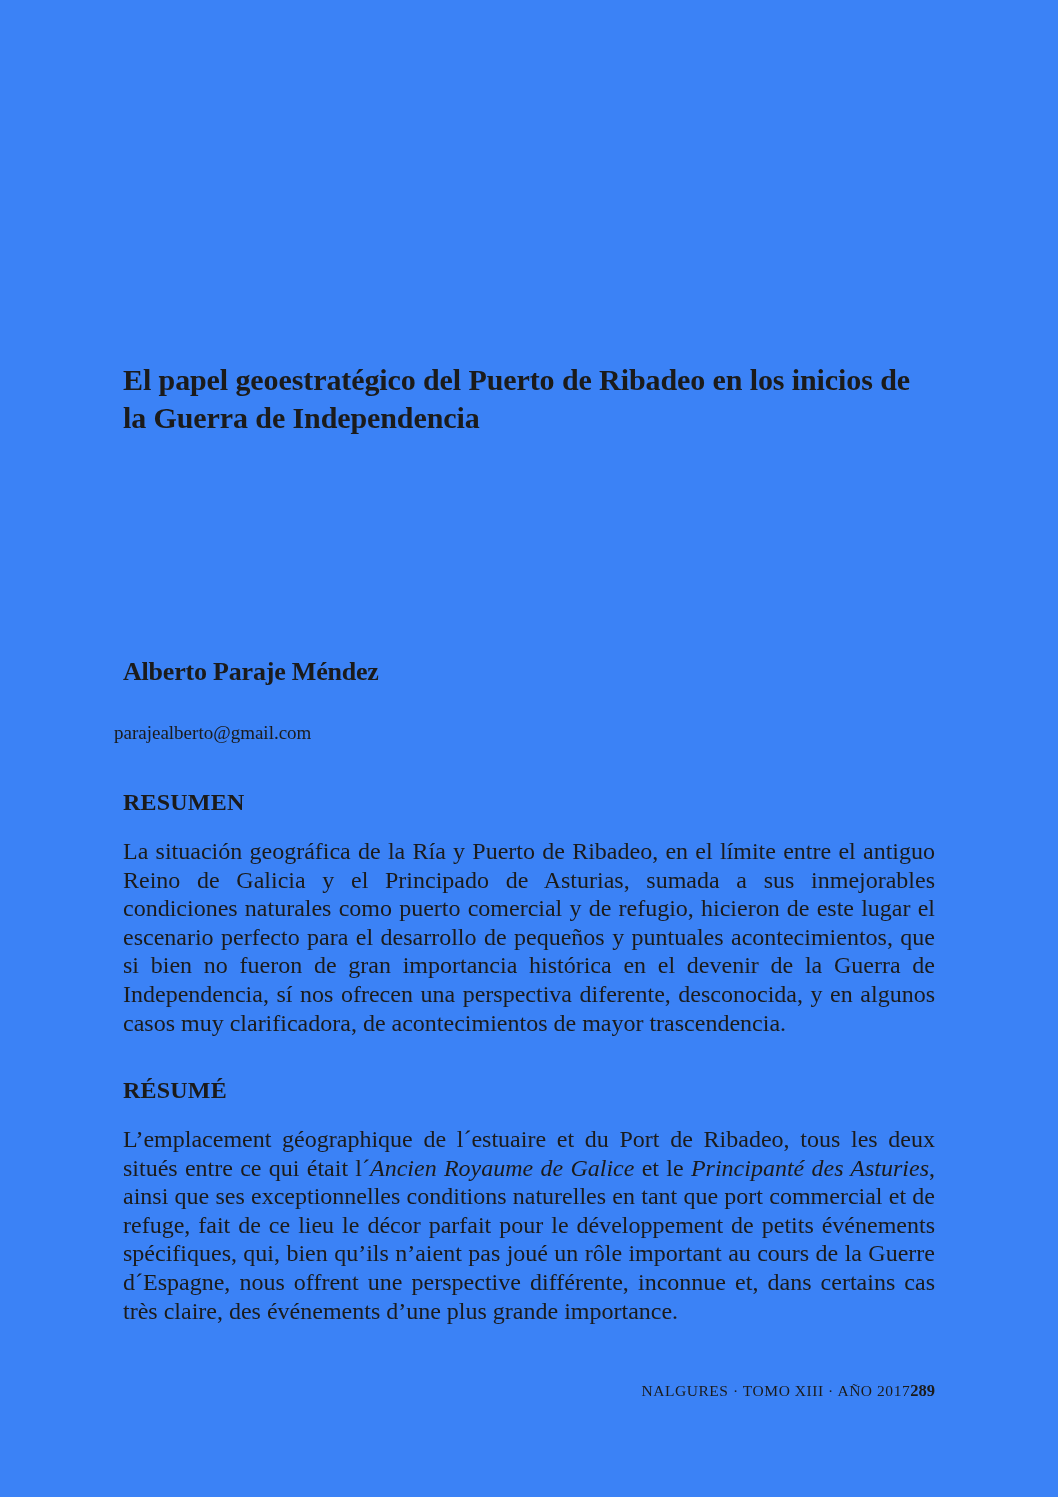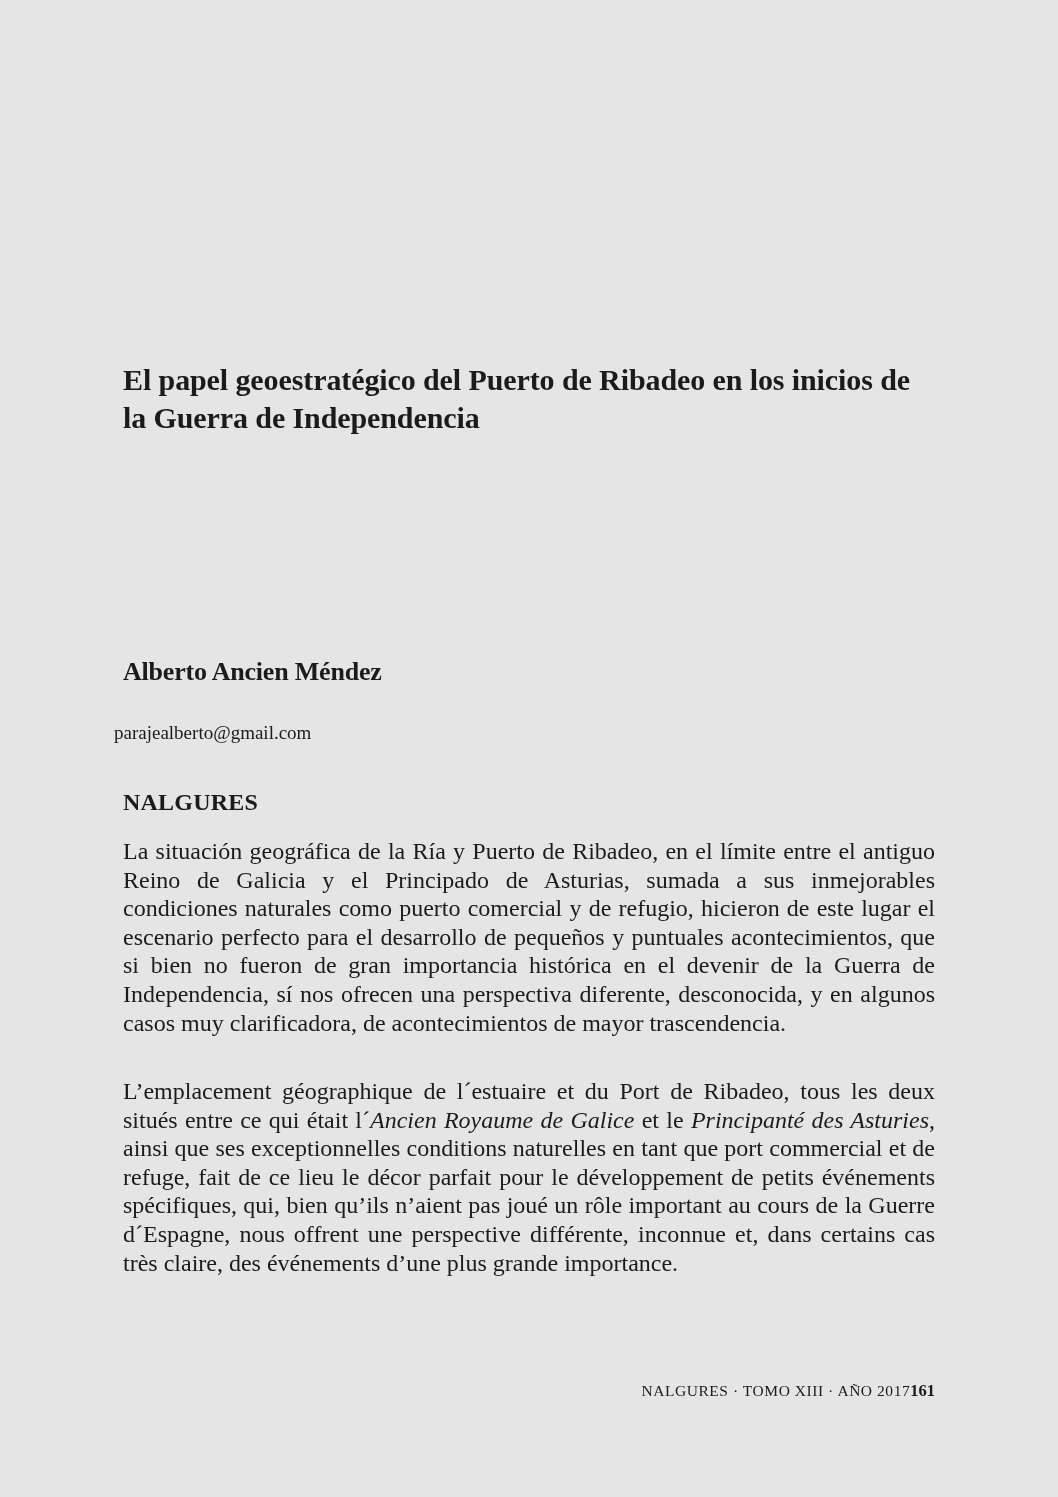--- a/index.html
+++ b/index.html
@@ -4,21 +4,21 @@
 <style>
   html, body {
     margin: 0;
     padding: 0;
     background: #ffffff;
   }
   .page {
     position: relative;
     width: 1058px;
     height: 1497px;
-    background: #e5e5e5;
+    background: #3b82f6;
     overflow: hidden;
     font-family: "Liberation Serif", "DejaVu Serif", serif;
     color: #1a1a1a;
     -webkit-font-smoothing: antialiased;
   }
 
   
   .doc-title {
     position: absolute;
     left: 123px;
@@ -106,31 +106,32 @@
     letter-spacing: 0;
   }
 </style>
 </head>
 <body>
 
 <div class="page">
 
   <h1 class="doc-title">El papel geoestratégico del Puerto de Ribadeo en los inicios de la Guerra de Independencia</h1>
 
-  <div class="author-name">Alberto Ancien Méndez</div>
+  <div class="author-name">Alberto Paraje Méndez</div>
 
   <div class="author-email">parajealberto@gmail.com</div>
 
   <section class="section" id="section-resumen">
-    <h2 class="section-heading">NALGURES</h2>
+    <h2 class="section-heading">RESUMEN</h2>
     <p class="section-body">La situación geográfica de la Ría y Puerto de Ribadeo, en el límite entre el antiguo Reino de Galicia y el Principado de Asturias, sumada a sus inmejorables condiciones naturales como puerto comercial y de refugio, hicieron de este lugar el escenario perfecto para el desarrollo de pequeños y puntuales acontecimientos, que si bien no fueron de gran importancia histórica en el devenir de la Guerra de Independencia, sí nos ofrecen una perspectiva diferente, desconocida, y en algunos casos muy clarificadora, de acontecimientos de mayor trascendencia.</p>
   </section>
 
   <section class="section" id="section-resume-fr">
+    <h2 class="section-heading">RÉSUMÉ</h2>
     <p class="section-body"><span>L’emplacement géographique de l´estuaire et du Port de Ribadeo, tous les deux situés entre ce qui était l´</span><i>Ancien Royaume de Galice</i><span> et le </span><i>Principanté des Asturies</i><span>, ainsi que ses exceptionnelles conditions naturelles en tant que port commercial et de refuge, fait de ce lieu le décor parfait pour le développement de petits événements spécifiques, qui, bien qu’ils n’aient pas joué un rôle important au cours de la Guerre d´Espagne, nous offrent une perspective différente, inconnue et, dans certains cas très claire, des événements d’une plus grande importance.</span></p>
   </section>
 
   <div class="footer">
     <span class="footer-journal">NALGURES · TOMO XIII · AÑO 2017</span>
-    <span class="footer-page">161</span>
+    <span class="footer-page">289</span>
   </div>
 
 </div>
 
 </body></html>

